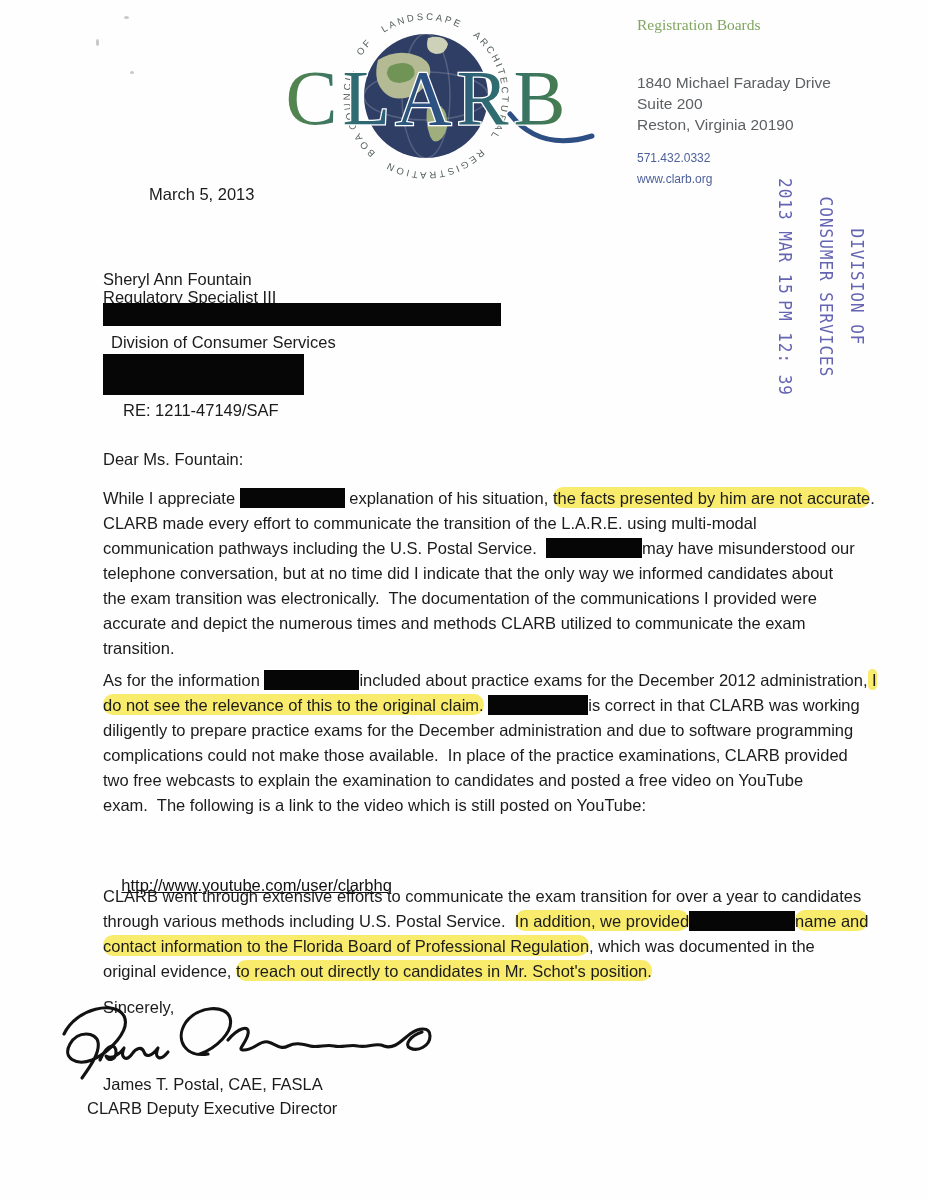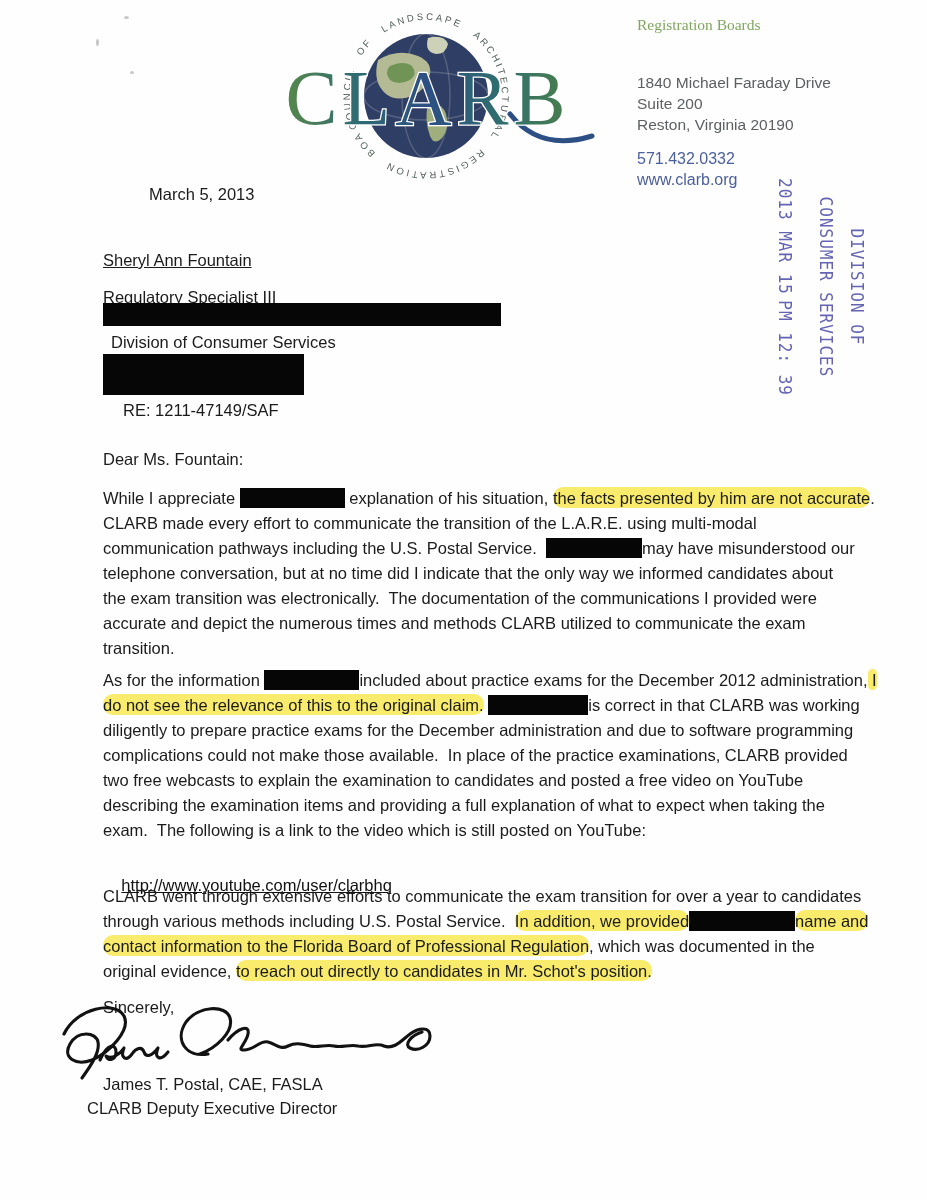--- a/index.html
+++ b/index.html
@@ -4,21 +4,21 @@
 <style>
   html,body{margin:0;padding:0;background:#ffffff;}
   .page{position:relative;width:927px;height:1200px;background:#fefefe;overflow:hidden;
         font-family:"Liberation Sans", sans-serif;color:#1b1b1b;}
   .abs{position:absolute;}
   
   .org{font-size:15.5px;line-height:21px;}
   .org .l1{color:#7e9ab0;}
   .org .l2{color:#7fa55e;font-family:Liberation Serif, serif;}
   .addr{font-size:15.5px;line-height:21px;color:#5d6063;}
-  .contact{font-size:16px;line-height:21px;color:#4c5f9a;}
+  .contact{font-size:12px;line-height:21px;color:#4c5f9a;}
   
   .bodytext{font-size:16.5px;line-height:25px;}
   .line{height:25px;white-space:pre;font-size:16.5px;line-height:25px;color:#1b1b1b;}
   .redact{display:inline-block;background:#060606;height:20px;vertical-align:-4px;}
   .recipient-bar{background:#060606;}
   .hl{background:rgba(247,227,50,.72);padding:2px 0 1px 0;border-radius:10px;}
   .linkline a{color:#111;text-decoration:underline;}
   
   .stamp-outer{left:760px;top:170px;width:120px;height:230px;}
   .stamp-inner{position:absolute;left:113px;top:8px;width:218px;transform-origin:0 0;transform:rotate(90deg);
@@ -90,21 +90,21 @@
       <div class="stamp-line">CONSUMER SERVICES</div>
       <div class="stamp-date">
         <span>2013 MAR 15</span>
         <span>PM 12: 39</span>
       </div>
     </div>
   </div>
 
   <div class="abs bodytext" style="left:103px;top:182px;margin-left:46px;">March 5, 2013</div>
 
-  <div class="abs bodytext" style="left:103px;top:248px;text-decoration:underline;">Sheryl Ann Fountain</div>
+  <div class="abs bodytext" style="left:103px;top:267px;">Sheryl Ann Fountain</div>
   <div class="abs bodytext" style="left:103px;top:285px;">Regulatory Specialist III</div>
   <div class="abs recipient-bar" style="left:103px;top:303px;width:398px;height:23px;"></div>
   <div class="abs bodytext" style="left:111px;top:330px;">Division of Consumer Services</div>
   <div class="abs recipient-bar" style="left:103px;top:354px;width:201px;height:41px;"></div>
   <div class="abs bodytext" style="left:103px;top:398px;margin-left:20px;">RE: 1211-47149/SAF</div>
 
   <div class="abs bodytext" style="left:103px;top:447px;">Dear Ms. Fountain:</div>
 
   <div class="abs" style="left:103px;top:486px;width:800px;">
       <div class="line"><span>While I appreciate </span><span class="redact" style="width: 105px;"></span><span> explanation of his situation, </span><span class="hl">the facts presented by him are not accurate</span><span>.</span></div>
@@ -114,21 +114,20 @@
       <div class="line"><span>the exam transition was electronically.  The documentation of the communications I provided were</span></div>
       <div class="line"><span>accurate and depict the numerous times and methods CLARB utilized to communicate the exam</span></div>
       <div class="line"><span>transition.</span></div>
     </div>
   <div class="abs" style="left:103px;top:668px;width:800px;">
       <div class="line"><span>As for the information </span><span class="redact" style="width: 95px;"></span><span>included about practice exams for the December 2012 administration,</span><span class="hl"> I</span></div>
       <div class="line"><span class="hl">do not see the relevance of this to the original claim.</span><span> </span><span class="redact" style="width: 100px;"></span><span>is correct in that CLARB was working</span></div>
       <div class="line"><span>diligently to prepare practice exams for the December administration and due to software programming</span></div>
       <div class="line"><span>complications could not make those available.  In place of the practice examinations, CLARB provided</span></div>
       <div class="line"><span>two free webcasts to explain the examination to candidates and posted a free video on YouTube</span></div>
-      <div class="line"><span>describing the examination items and providing a full explanation of what to expect when taking the</span></div>
       <div class="line"><span>exam.  The following is a link to the video which is still posted on YouTube:</span></div>
     </div>
 
   <div class="abs line linkline" style="left:103px;top:848px;">
     <a href="#">http://www.youtube.com/user/clarbhq</a>
   </div>
 
   <div class="abs" style="left:103px;top:884px;width:800px;">
       <div class="line"><span>CLARB went through extensive efforts to communicate the exam transition for over a year to candidates</span></div>
       <div class="line"><span>through various methods including U.S. Postal Service.  </span><span class="hl">In addition, we provided</span><span class="redact" style="width: 106px;"></span><span class="hl">name and</span></div>

